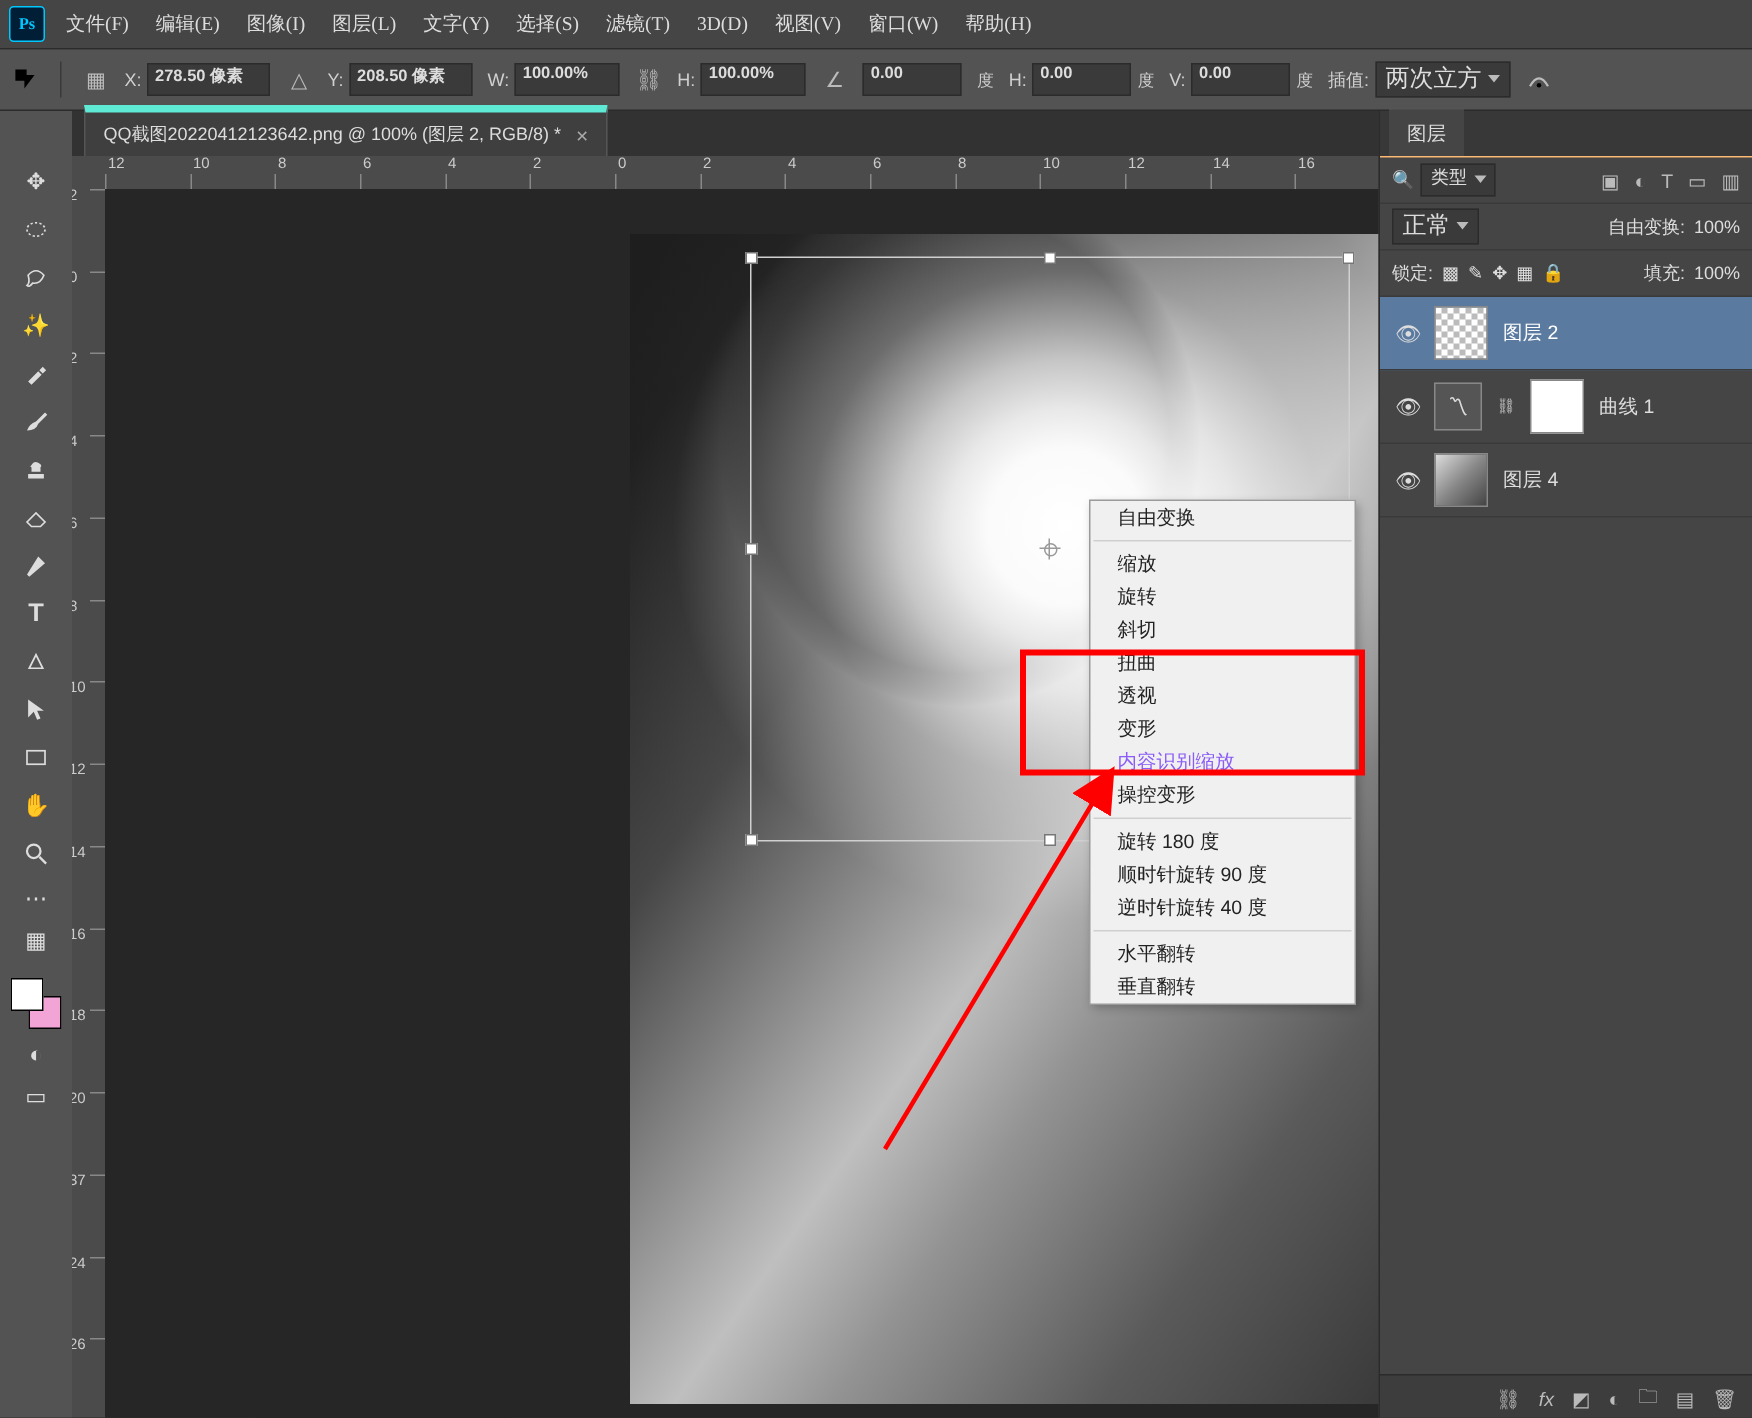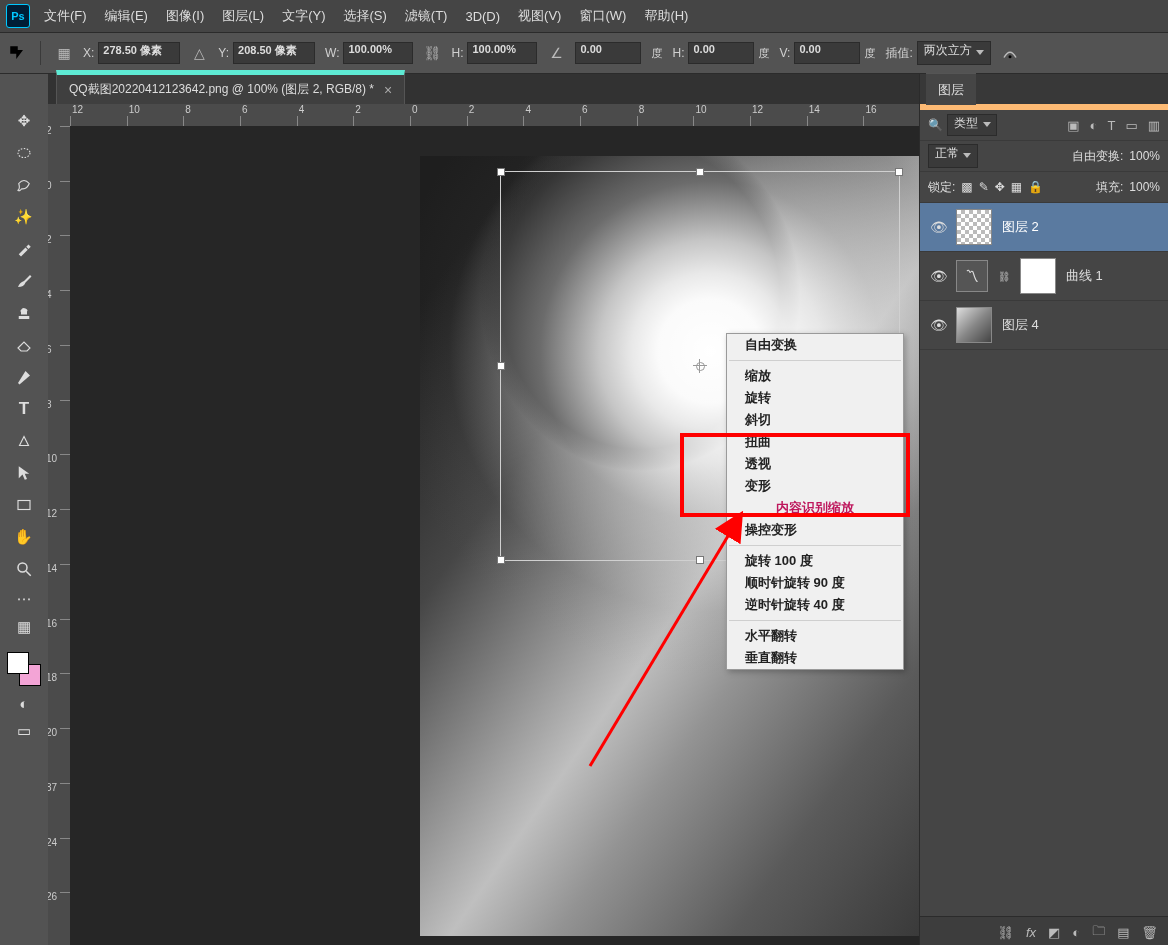--- a/index.html
+++ b/index.html
@@ -17,20 +17,21 @@
 
   
   .menu-bar {
     height: 32px;
     background: #454545;
     display: flex;
     align-items: center;
     padding: 0 6px;
     gap: 10px;
     border-bottom: 1px solid #2b2b2b;
+    font-family: Liberation Serif, serif;
   }
   .ps-logo {
     width: 22px;
     height: 22px;
     background: #001e36;
     border: 1px solid #00c8ff;
     color: #00c8ff;
     font-weight: bold;
     font-size: 11px;
     display: flex;
@@ -76,21 +77,21 @@
     font-size: 11px;
     color: #d0d0d0;
   }
   .opt-select {
     background: #3a3a3a;
     border: 1px solid #2b2b2b;
     color: #ddd;
     height: 22px;
     padding: 0 18px 0 6px;
     position: relative;
-    font-size: 12px;
+    font-size: 16px;
     text-align: center;
   }
   .opt-select::after {
     content: "";
     position: absolute;
     right: 6px;
     top: 8px;
     border-left: 4px solid transparent;
     border-right: 4px solid transparent;
     border-top: 5px solid #bbb;
@@ -371,25 +372,23 @@
     background: #f0f0f0;
     border: 1px solid #9a9a9a;
     color: #222;
     font-size: 13px;
     box-shadow: 2px 2px 6px rgba(0,0,0,0.25);
     z-index: 20;
   }
   .context-menu .mi {
     padding: 3px 18px;
     line-height: 16px;
-    font-weight: bold;
   }
   .context-menu .mi.disabled {
-    color: #be185d;
-    text-align: center;
+    color: #8b5cf6;
   }
   .context-menu .sep {
     height: 1px;
     background: #cfcfcf;
     margin: 4px 2px;
   }
 
   
   .red-box {
     position: absolute;
@@ -421,23 +420,23 @@
     background: #454545;
     border-left: 1px solid #2b2b2b;
     display: flex;
     flex-direction: column;
   }
 
   .panel-tabbar {
     height: 30px;
     background: #383838;
     display: flex;
-    align-items: center;
+    align-items: flex-end;
     padding-left: 6px;
-    border-bottom: 6px solid #fdba74;
+    border-bottom: 1px solid #fdba74;
   }
   .panel-tab {
     padding: 7px 12px 6px;
     font-size: 13px;
     color: #ddd;
     background: #454545;
     border-top: 1px solid #555;
   }
 
   .panel-filter {
@@ -860,21 +859,21 @@
         <div class="sep"></div>
         <div class="mi">缩放</div>
         <div class="mi">旋转</div>
         <div class="mi">斜切</div>
         <div class="mi">扭曲</div>
         <div class="mi">透视</div>
         <div class="mi">变形</div>
         <div class="mi disabled">内容识别缩放</div>
         <div class="mi">操控变形</div>
         <div class="sep"></div>
-        <div class="mi">旋转 100 度</div>
+        <div class="mi">旋转 180 度</div>
         <div class="mi">顺时针旋转 90 度</div>
         <div class="mi">逆时针旋转 40 度</div>
         <div class="sep"></div>
         <div class="mi">水平翻转</div>
         <div class="mi">垂直翻转</div>
       </div>
 
       <div class="red-box"></div>
 
       <svg class="arrow-svg" viewBox="0 0 240 280">

